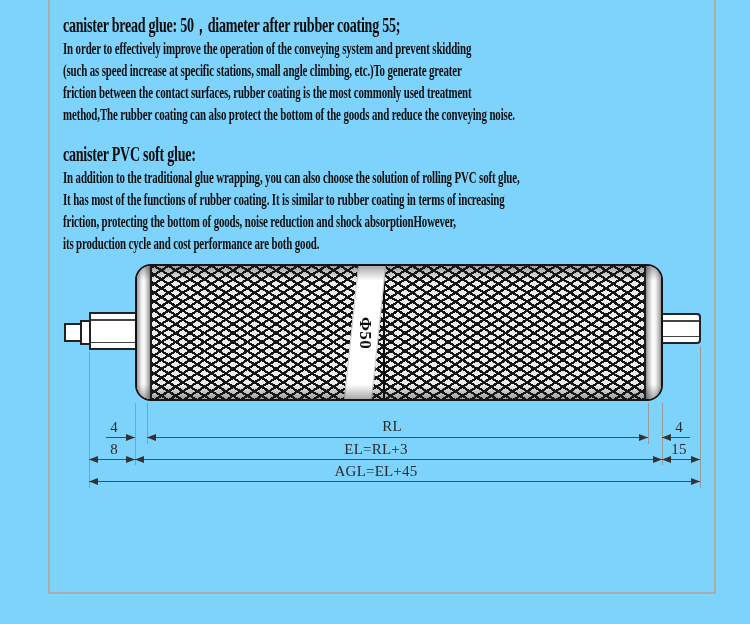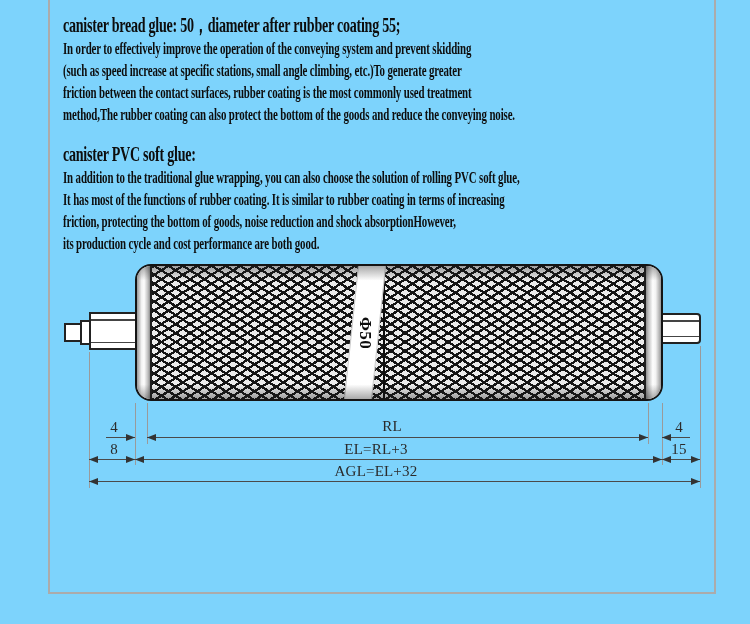--- a/index.html
+++ b/index.html
@@ -120,16 +120,16 @@
     <div class="dline" style="left:662px;top:459px;width:38px;"></div>
     <div class="arw arwL" style="left:662px;top:456px;"></div>
     <div class="arw arwR" style="left:691px;top:456px;"></div>
     <div class="dlabel" style="left:114px;top:441px;">8</div>
     <div class="dlabel" style="left:376px;top:441px;">EL=RL+3</div>
     <div class="dlabel" style="left:679px;top:441px;">15</div>
 
     <div class="dline" style="left:89px;top:481px;width:611px;"></div>
     <div class="arw arwL" style="left:89px;top:478px;"></div>
     <div class="arw arwR" style="left:691px;top:478px;"></div>
-    <div class="dlabel" style="left:376px;top:463px;">AGL=EL+32</div>
+    <div class="dlabel" style="left:376px;top:463px;">AGL=EL+45</div>
   </div>
 
 </div>
 
 </body></html>

